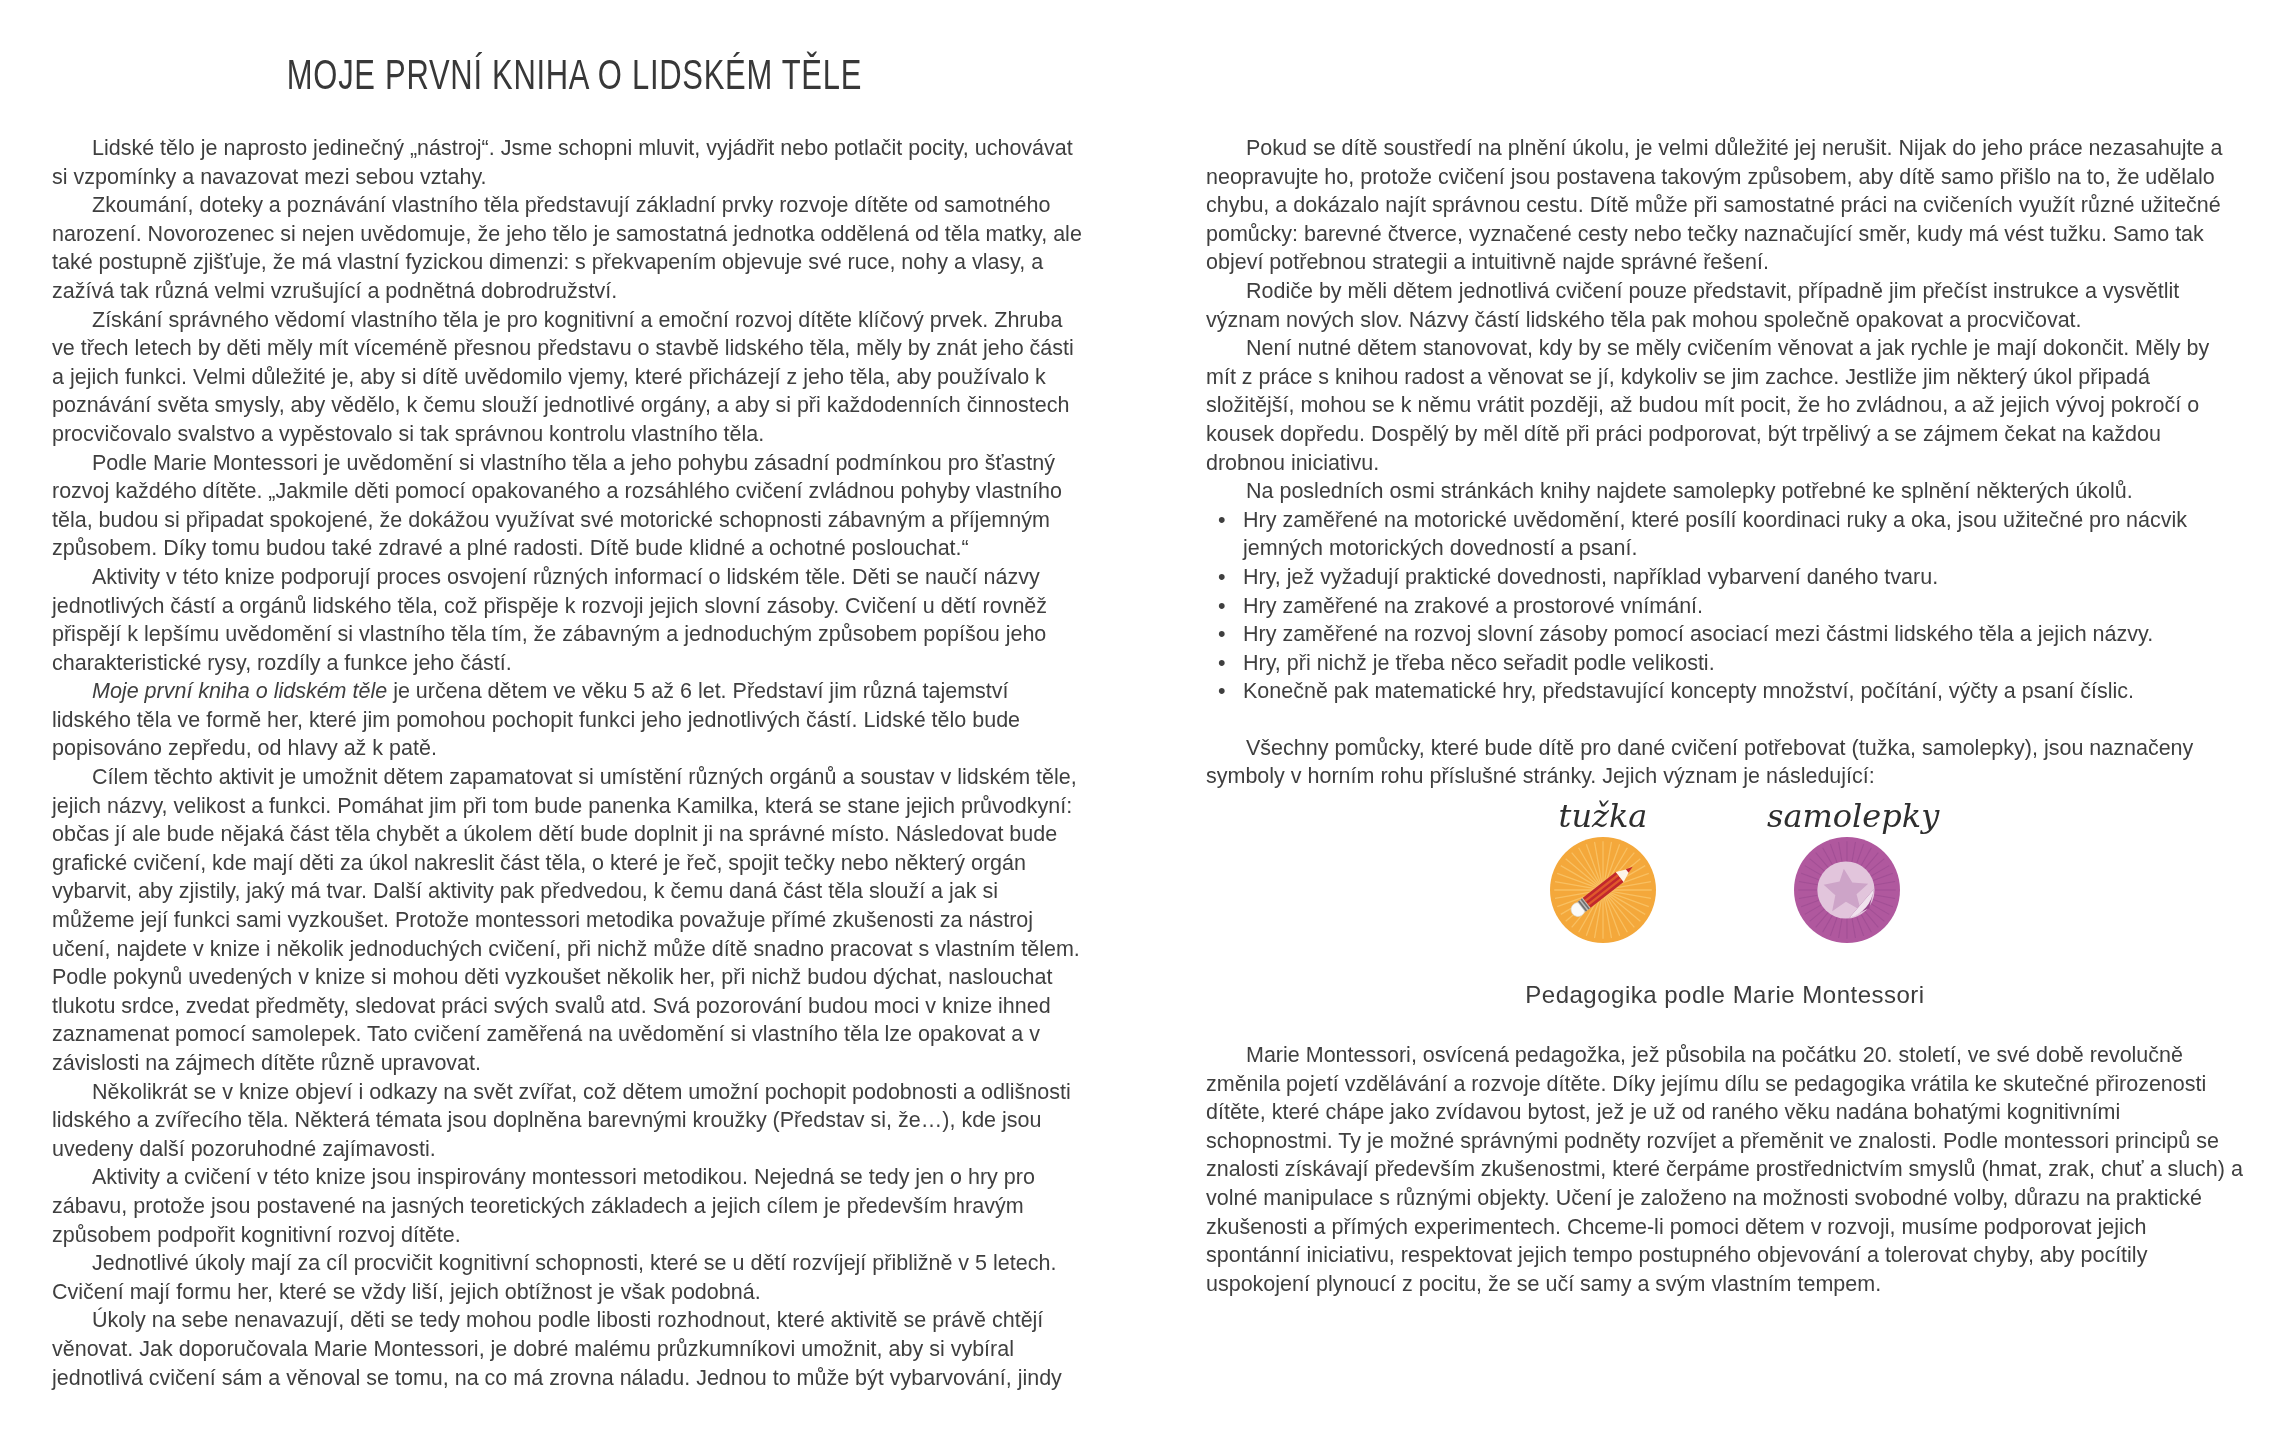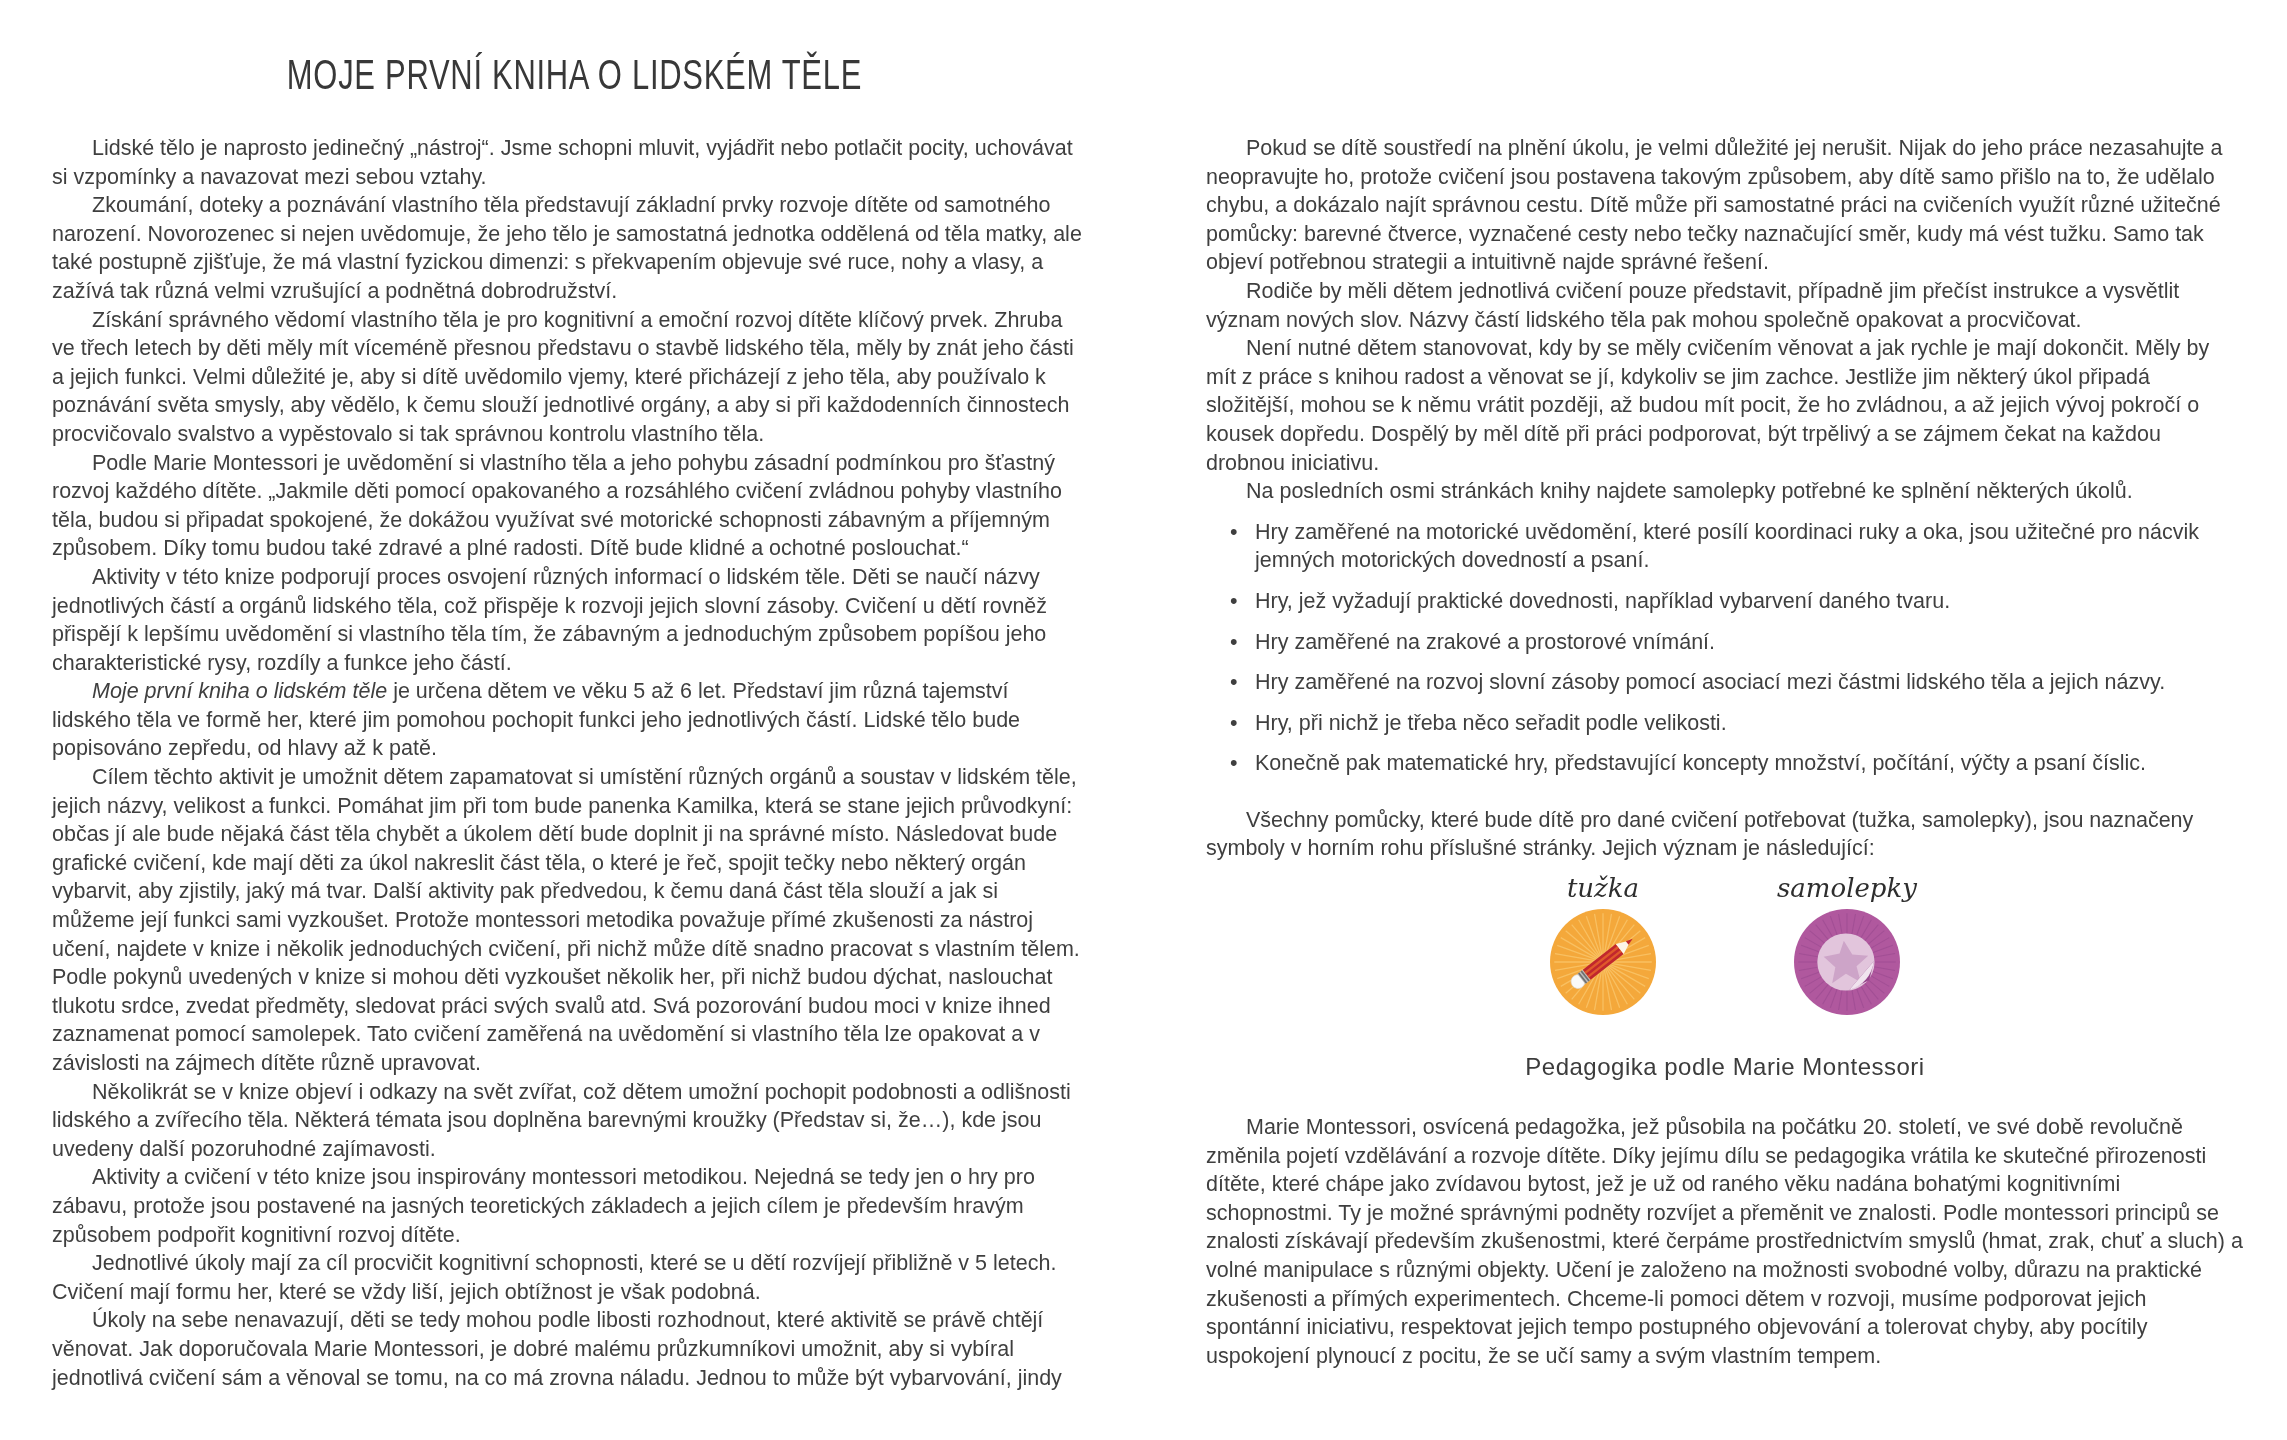--- a/index.html
+++ b/index.html
@@ -13,27 +13,27 @@
     display:inline-block;font-size:43px;letter-spacing:1px;color:#383838;
     transform:scaleX(0.72);transform-origin:50% 50%;white-space:nowrap;font-weight:400;
   }
   .col{position:absolute;top:134px;font-size:21.5px;line-height:28.6px;}
   .col-left{left:52px;width:1032px;}
   .col-right{left:1206px;width:1038px;}
   .col p{margin:0;text-indent:40px;}
   .col p.noindent{text-indent:0;}
   .col i{font-style:italic;}
   ul.bullets{list-style:none;margin:0;padding:0;}
-  ul.bullets li{position:relative;padding-left:37px;margin:12px;}
+  ul.bullets li{position:relative;padding-left:37px;margin:0;}
   ul.bullets li::before{content:"\2022";position:absolute;left:12px;top:0;}
   .tools-para{margin-top:28px !important;}
   .icons-row{display:flex;justify-content:center;gap:84px;margin-top:10px;}
   .icon-block{width:160px;text-align:center;}
   .icon-label{
-    font-family:"DejaVu Serif",serif;font-style:italic;font-size:26px;color:#2e2e2e;
+    font-family:"DejaVu Serif",serif;font-style:italic;font-size:32px;color:#2e2e2e;
     display:block;margin-bottom:6px;line-height:30px;
   }
   .badge-svg{width:106px;height:106px;display:block;margin:0 auto;}
   .section-heading{
     margin-top:34px;text-align:center;font-size:24px;font-weight:400;
     color:#3c3c3c;letter-spacing:0.5px;line-height:36px;
   }
   .montessori-para{margin-top:28px !important;}
 </style>
 </head>

